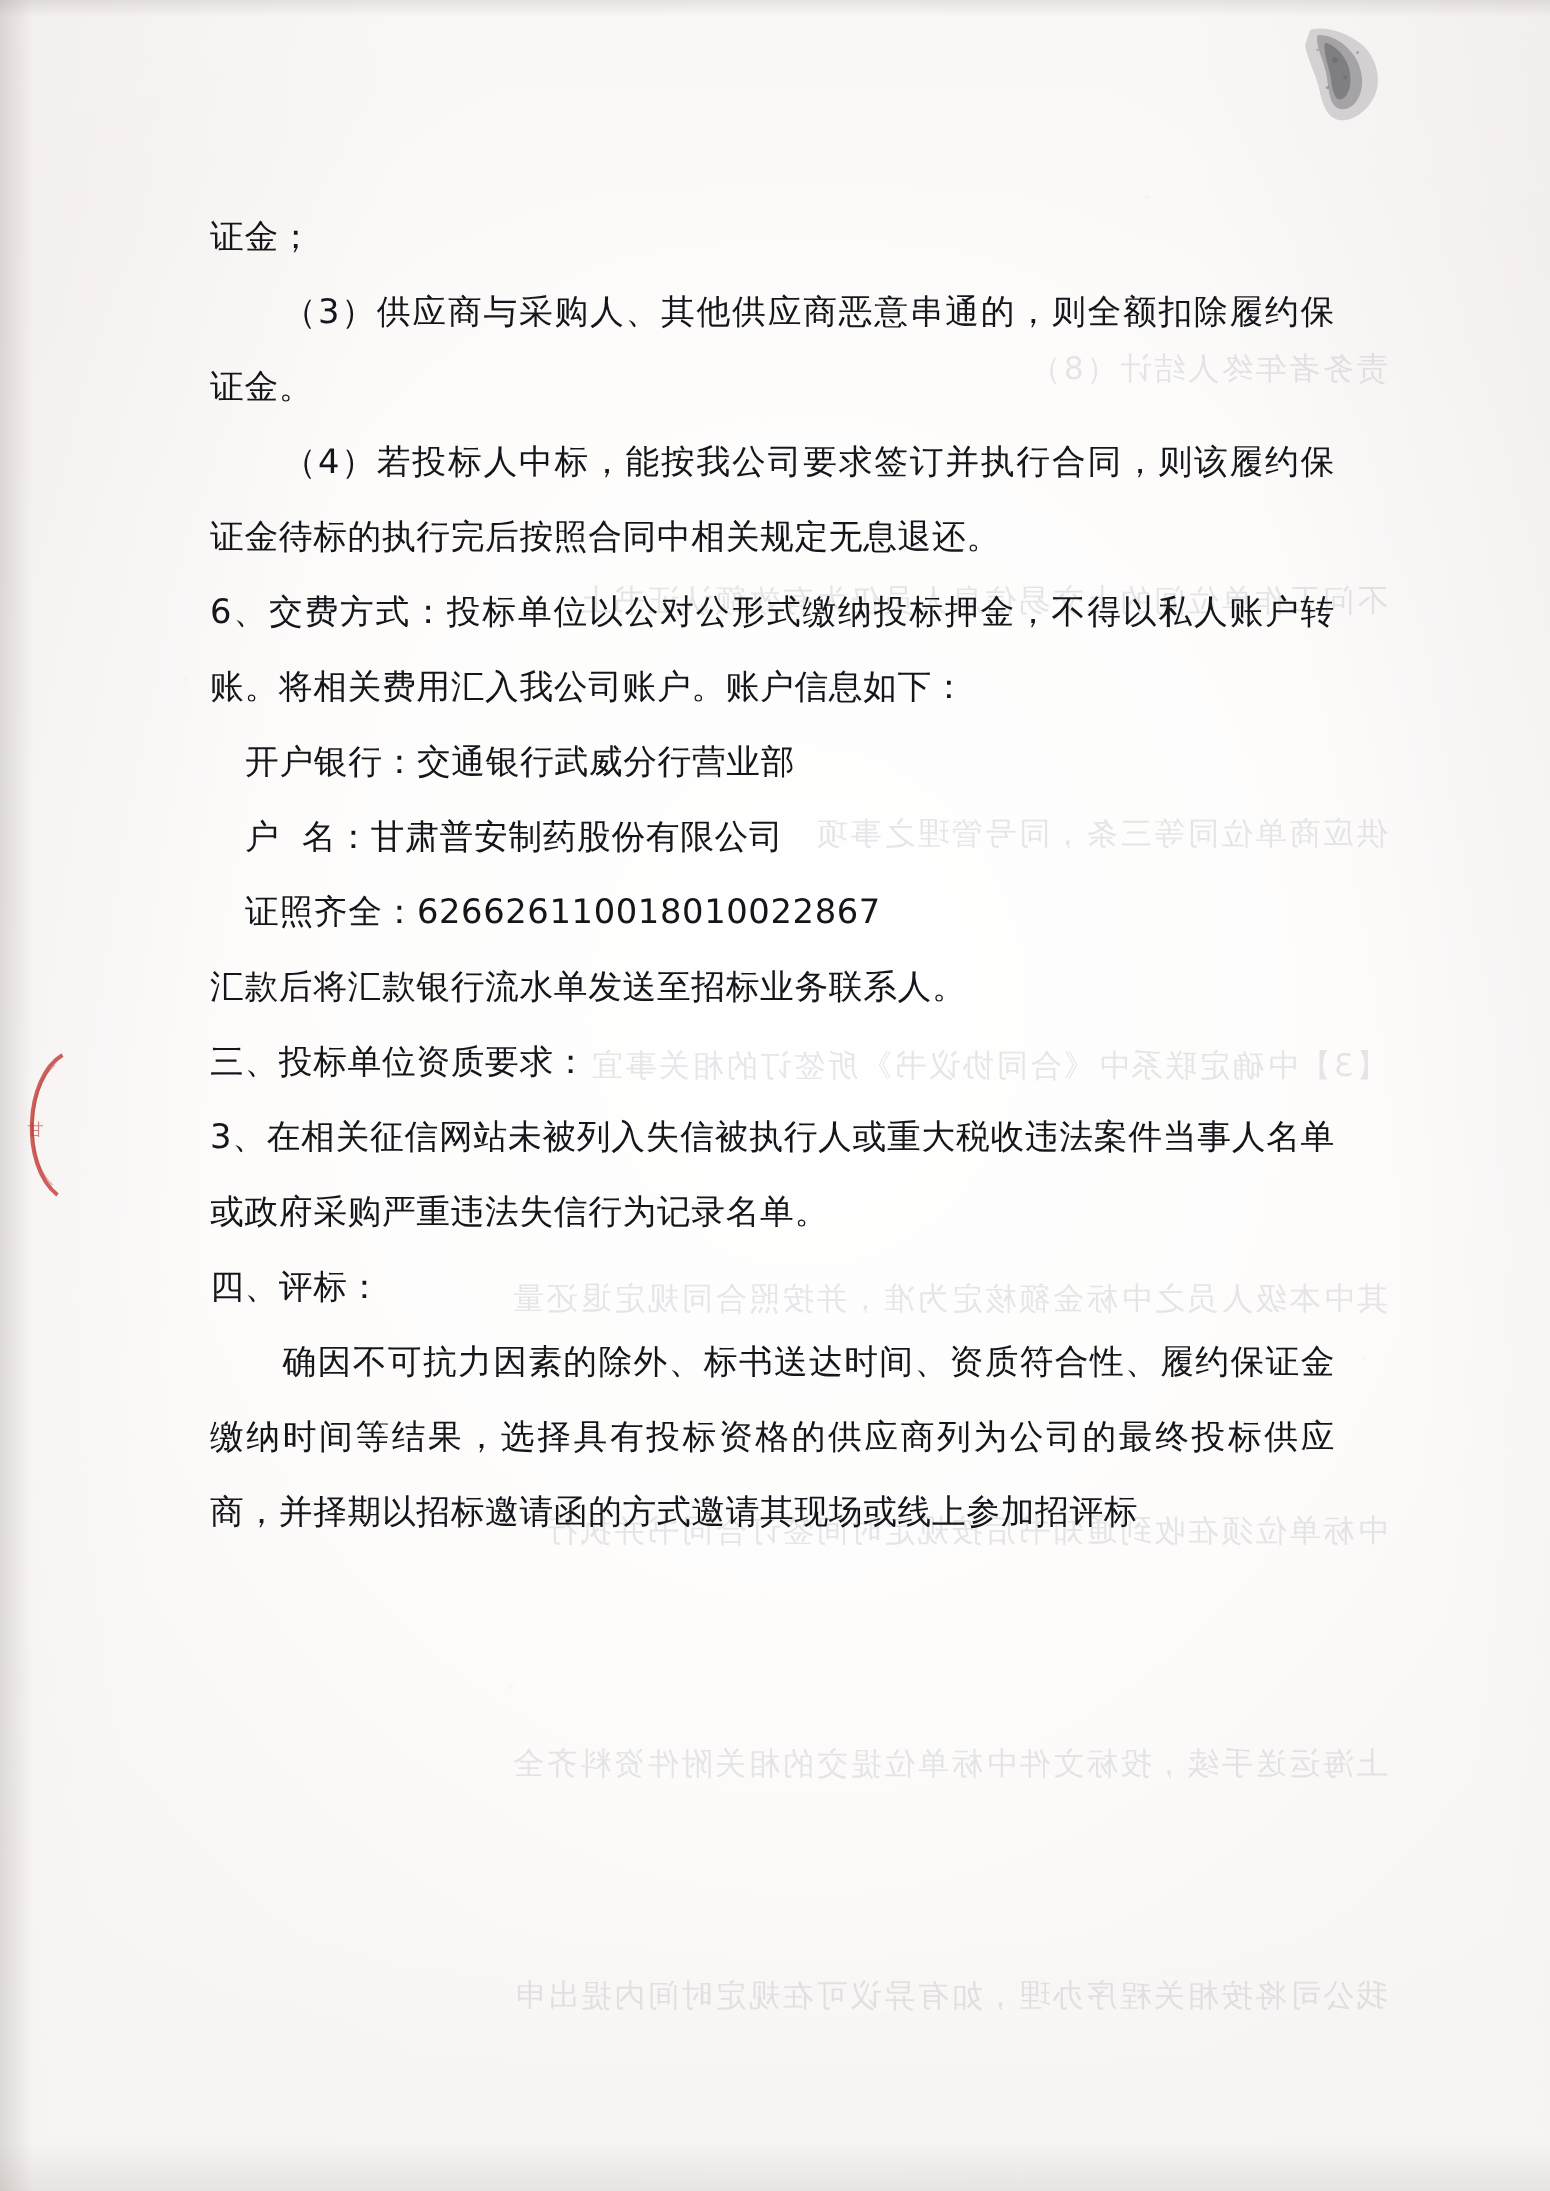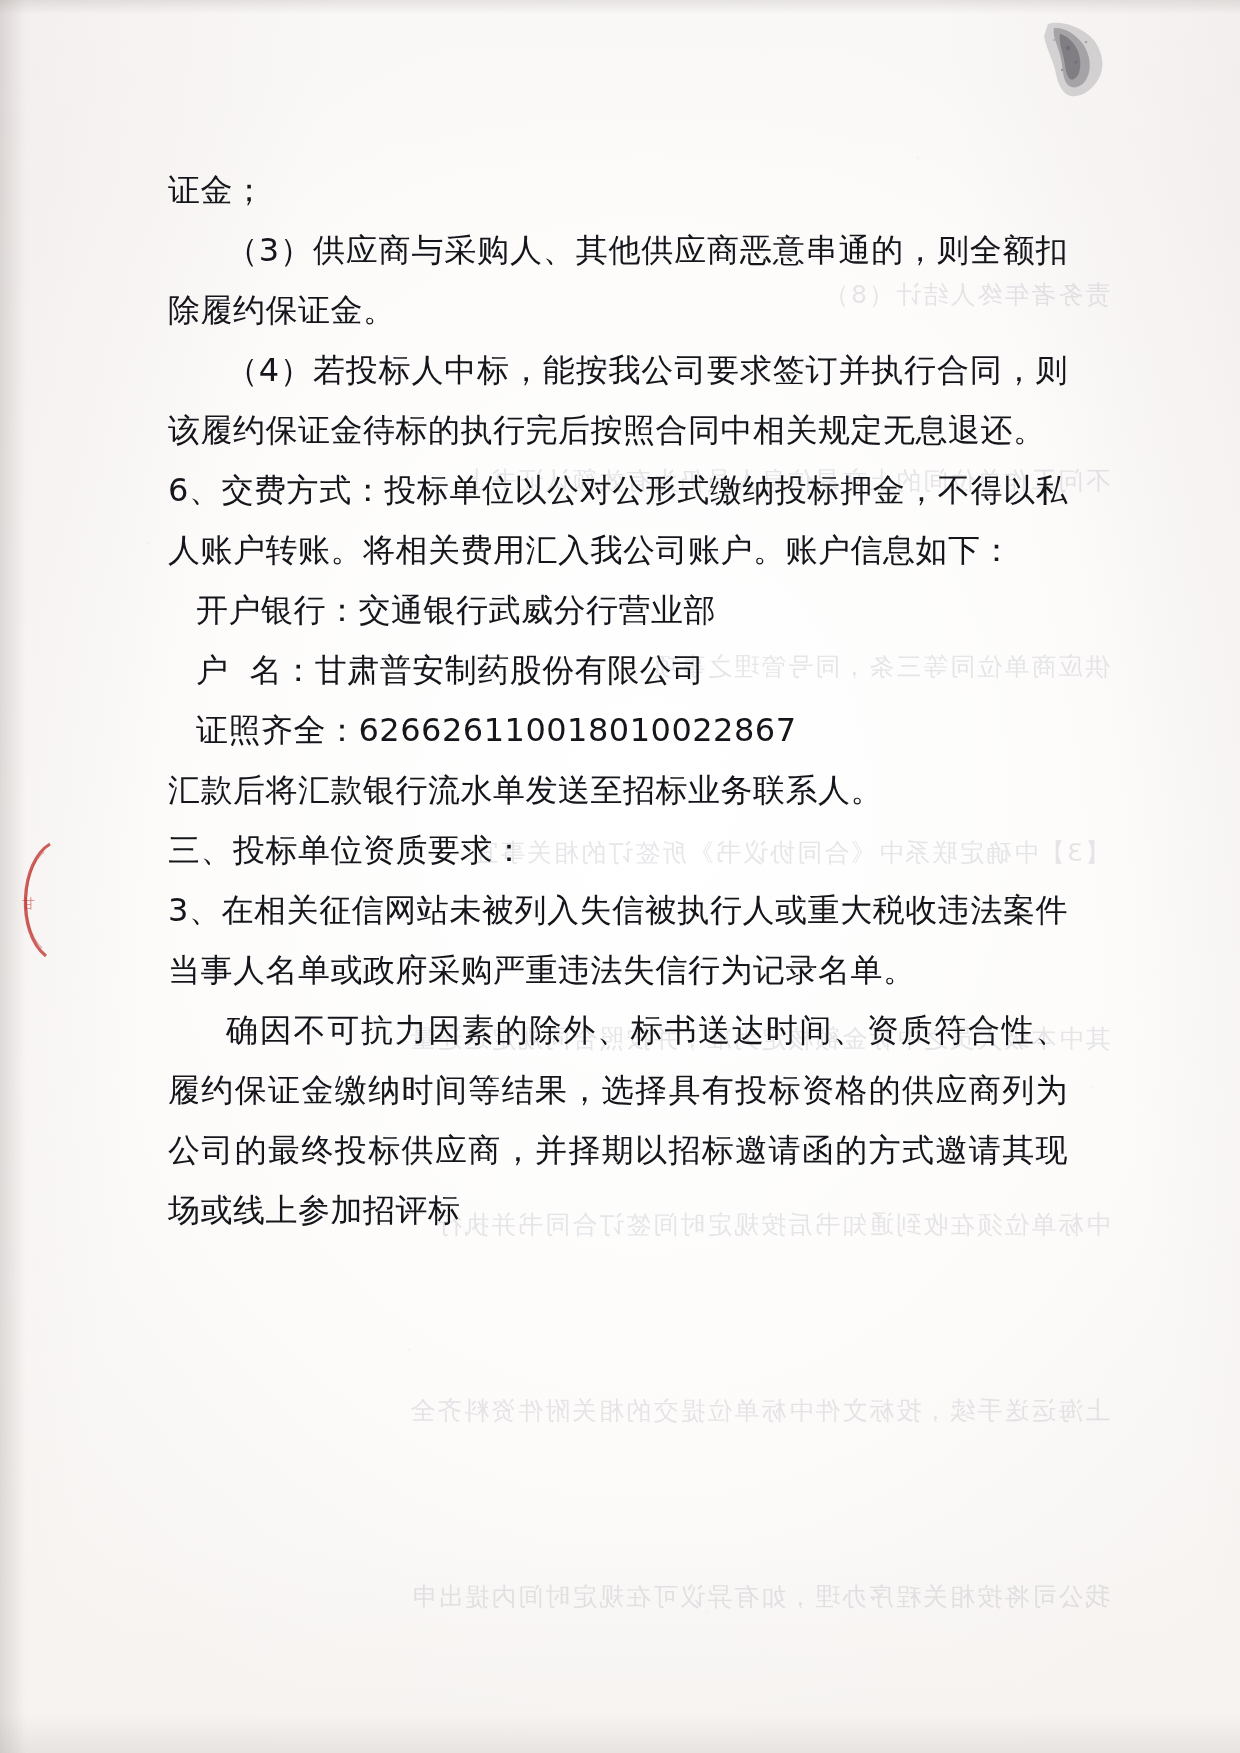--- a/index.html
+++ b/index.html
@@ -71,21 +71,21 @@
     text-align: justify;
   }
 
   
   .doc-body {
     position: absolute;
     left: 168px;
     top: 160px;
     width: 900px;
     color: #15151c;
-    font-size: 32px;
+    font-size: 27px;
     line-height: 60px;
     letter-spacing: .5px;
     font-family: "DejaVu Sans", "Liberation Sans", sans-serif;
   }
   .doc-body p {
     margin: 0;
     text-align: justify;
     text-justify: inter-ideograph;
     white-space: pre-wrap;
   }
@@ -160,20 +160,21 @@
     <p class="p-none">证金；</p>
     <p class="p-indent">（3）供应商与采购人、其他供应商恶意串通的，则全额扣除履约保证金。</p>
     <p class="p-indent">（4）若投标人中标，能按我公司要求签订并执行合同，则该履约保证金待标的执行完后按照合同中相关规定无息退还。</p>
     <p class="p-none">6、交费方式：投标单位以公对公形式缴纳投标押金，不得以私人账户转账。将相关费用汇入我公司账户。账户信息如下：</p>
     <p class="p-indent-sub">开户银行：交通银行武威分行营业部</p>
     <p class="p-indent-sub">户  名：甘肃普安制药股份有限公司</p>
     <p class="p-indent-sub">证照齐全：626626110018010022867</p>
     <p class="p-none">汇款后将汇款银行流水单发送至招标业务联系人。</p>
     <p class="p-none">三、投标单位资质要求：</p>
     <p class="p-none">3、在相关征信网站未被列入失信被执行人或重大税收违法案件当事人名单或政府采购严重违法失信行为记录名单。</p>
+    <p class="p-none">四、评标：</p>
     <p class="p-indent">确因不可抗力因素的除外、标书送达时间、资质符合性、履约保证金缴纳时间等结果，选择具有投标资格的供应商列为公司的最终投标供应商，并择期以招标邀请函的方式邀请其现场或线上参加招评标</p>
   </div>
 
   <svg class="ink-smudge" viewBox="0 0 74 86">
     <g fill="#2a2a33" opacity="0.8">
       <path d="M10 6 C22 2, 40 8, 52 18 C62 27, 68 44, 62 58 C57 70, 44 80, 33 78 C24 76, 20 66, 18 56 C16 44, 8 30, 6 18 Z" opacity="0.25"></path>
       <path d="M16 10 C26 9, 38 16, 45 26 C52 36, 54 50, 49 60 C44 70, 34 72, 29 66 C24 59, 25 47, 22 37 C20 28, 14 18, 16 10 Z" opacity="0.45"></path>
       <path d="M22 16 C30 18, 38 26, 41 36 C44 47, 42 58, 36 61 C31 64, 28 56, 27 47 C26 37, 20 24, 22 16 Z" opacity="0.65"></path>
       <circle cx="30" cy="30" r="2.2" opacity=".7"></circle>
       <circle cx="38" cy="44" r="1.6" opacity=".6"></circle>

